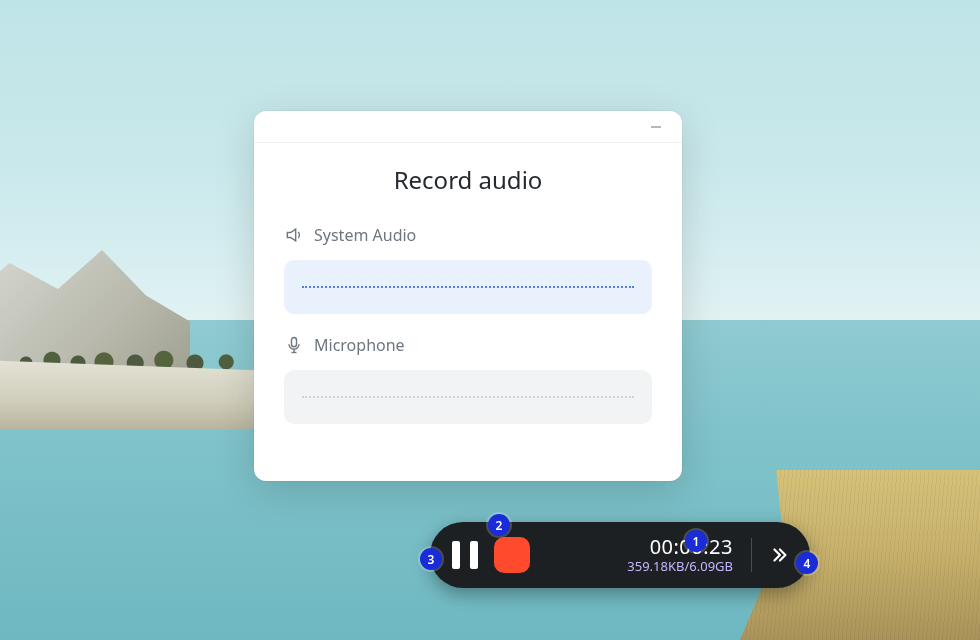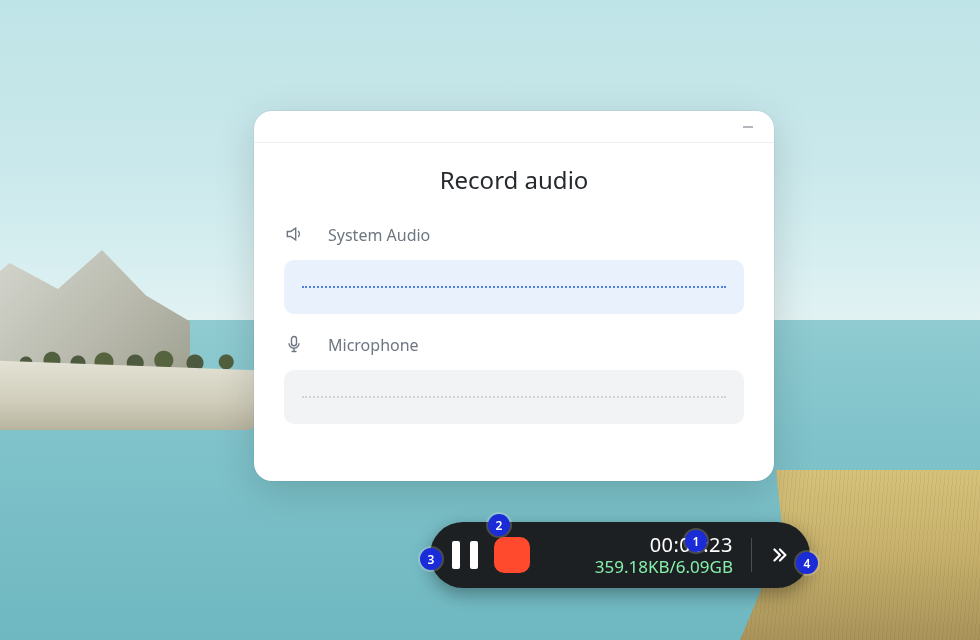--- a/index.html
+++ b/index.html
@@ -57,23 +57,23 @@
     filter: blur(.3px);
   }
   .grass::before{
     content:""; position:absolute; inset:0;
     background: repeating-linear-gradient(95deg, rgba(0,0,0,.05) 0 1px, transparent 1px 4px);
   }
   
   .window {
     position:absolute;
     left:254px; top:111px;
-    width:520px; height:370px;
+    width:428px; height:370px;
     background:#fff;
-    border-radius:18px;
+    border-radius:12px;
     box-shadow: 0 10px 40px rgba(0,0,0,.15), 0 0 0 1px rgba(0,0,0,.03);
     display:flex; flex-direction:column;
   }
   .titlebar{
     height:32px;
     border-bottom:1px solid #eceef0;
     display:flex; justify-content:flex-end; align-items:center;
     padding:0 12px;
   }
   .min-btn{
@@ -88,21 +88,21 @@
     color:#262a2e;
     margin-top:20px;
     font-weight:400;
   }
   .section{
     padding: 0 30px;
     margin-top:28px;
   }
   .section + .section{ margin-top:20px; }
   .row-label{
-    display:flex; gap:24px;
+    display:flex; align-items:center; gap:10px;
     color:#6e7680; font-size:16px;
   }
   .row-label svg{ flex:0 0 auto; }
   .wave-box{
     margin-top:14px;
     height:54px;
     border-radius:10px;
     display:flex; align-items:center;
     padding:0 18px;
     overflow:hidden;
@@ -145,21 +145,21 @@
     background:#ff4a2e;
     border-radius:10px;
     cursor:pointer;
   }
   .timing{
     margin-left:auto;
     text-align:right;
     line-height:1.2;
   }
   .elapsed{ color:#fff; font-size:20px; letter-spacing:.5px; font-variant-numeric: tabular-nums; }
-  .sizes{ color:#86efac; font-size:17px; }
+  .sizes{ color:#c4b5fd; font-size:13px; }
   .vdiv{
     width:1px; height:34px; background:#4a4d50;
     margin:0 16px 0 18px;
   }
   .expand-btn{
     cursor:pointer;
     color:#fff;
     display:flex; align-items:center;
   }
 

